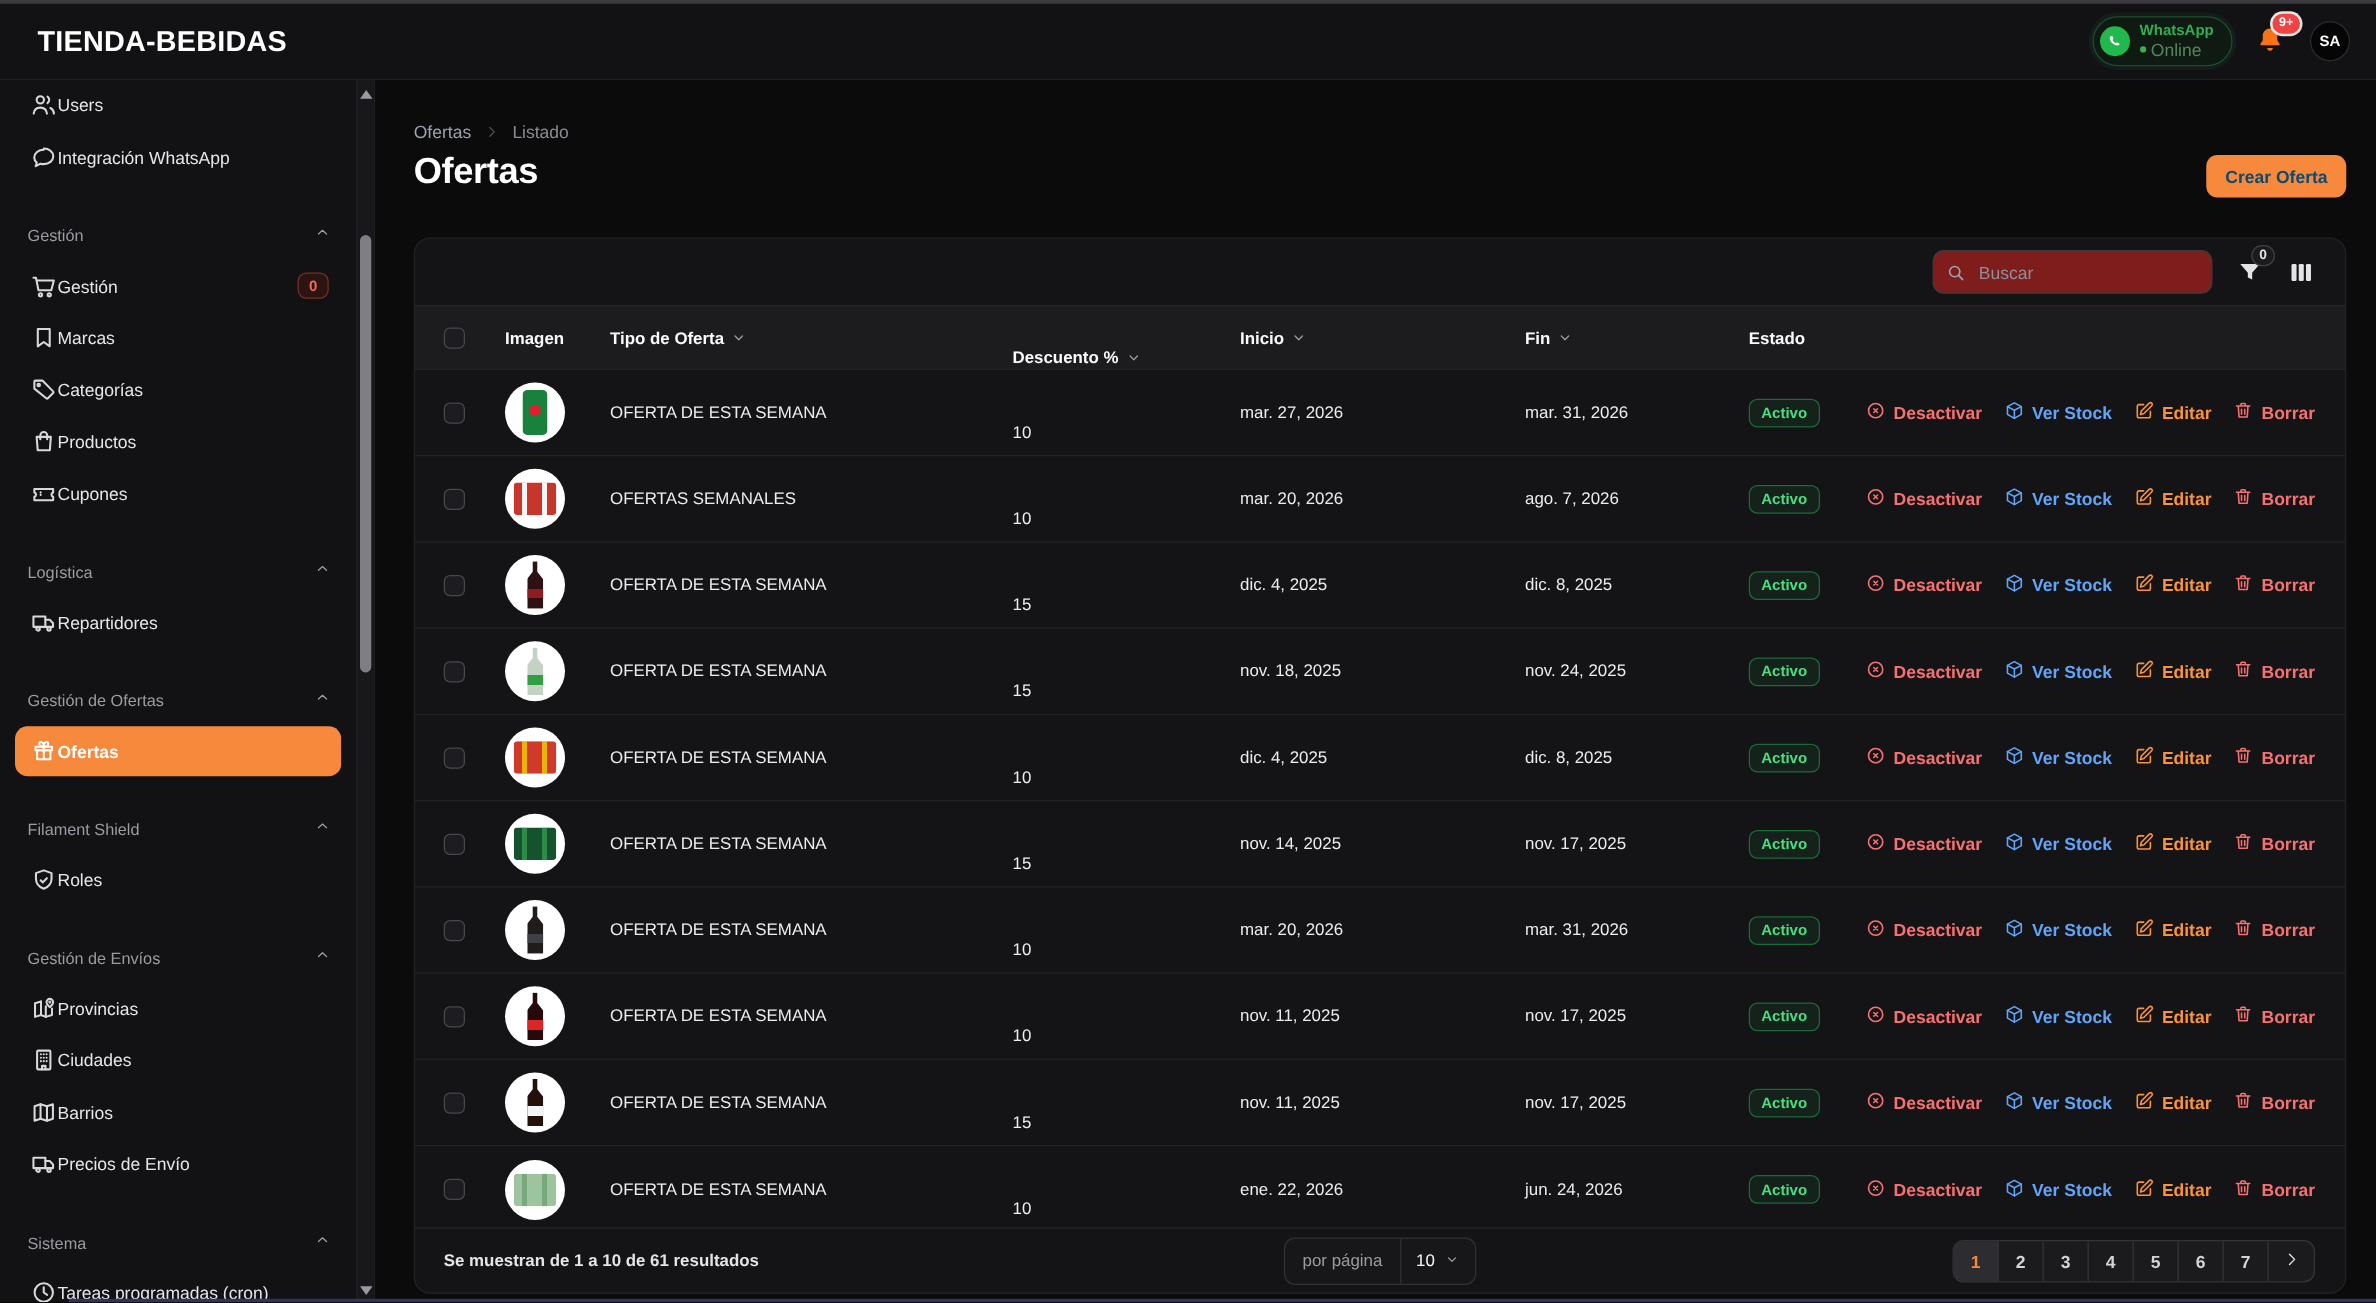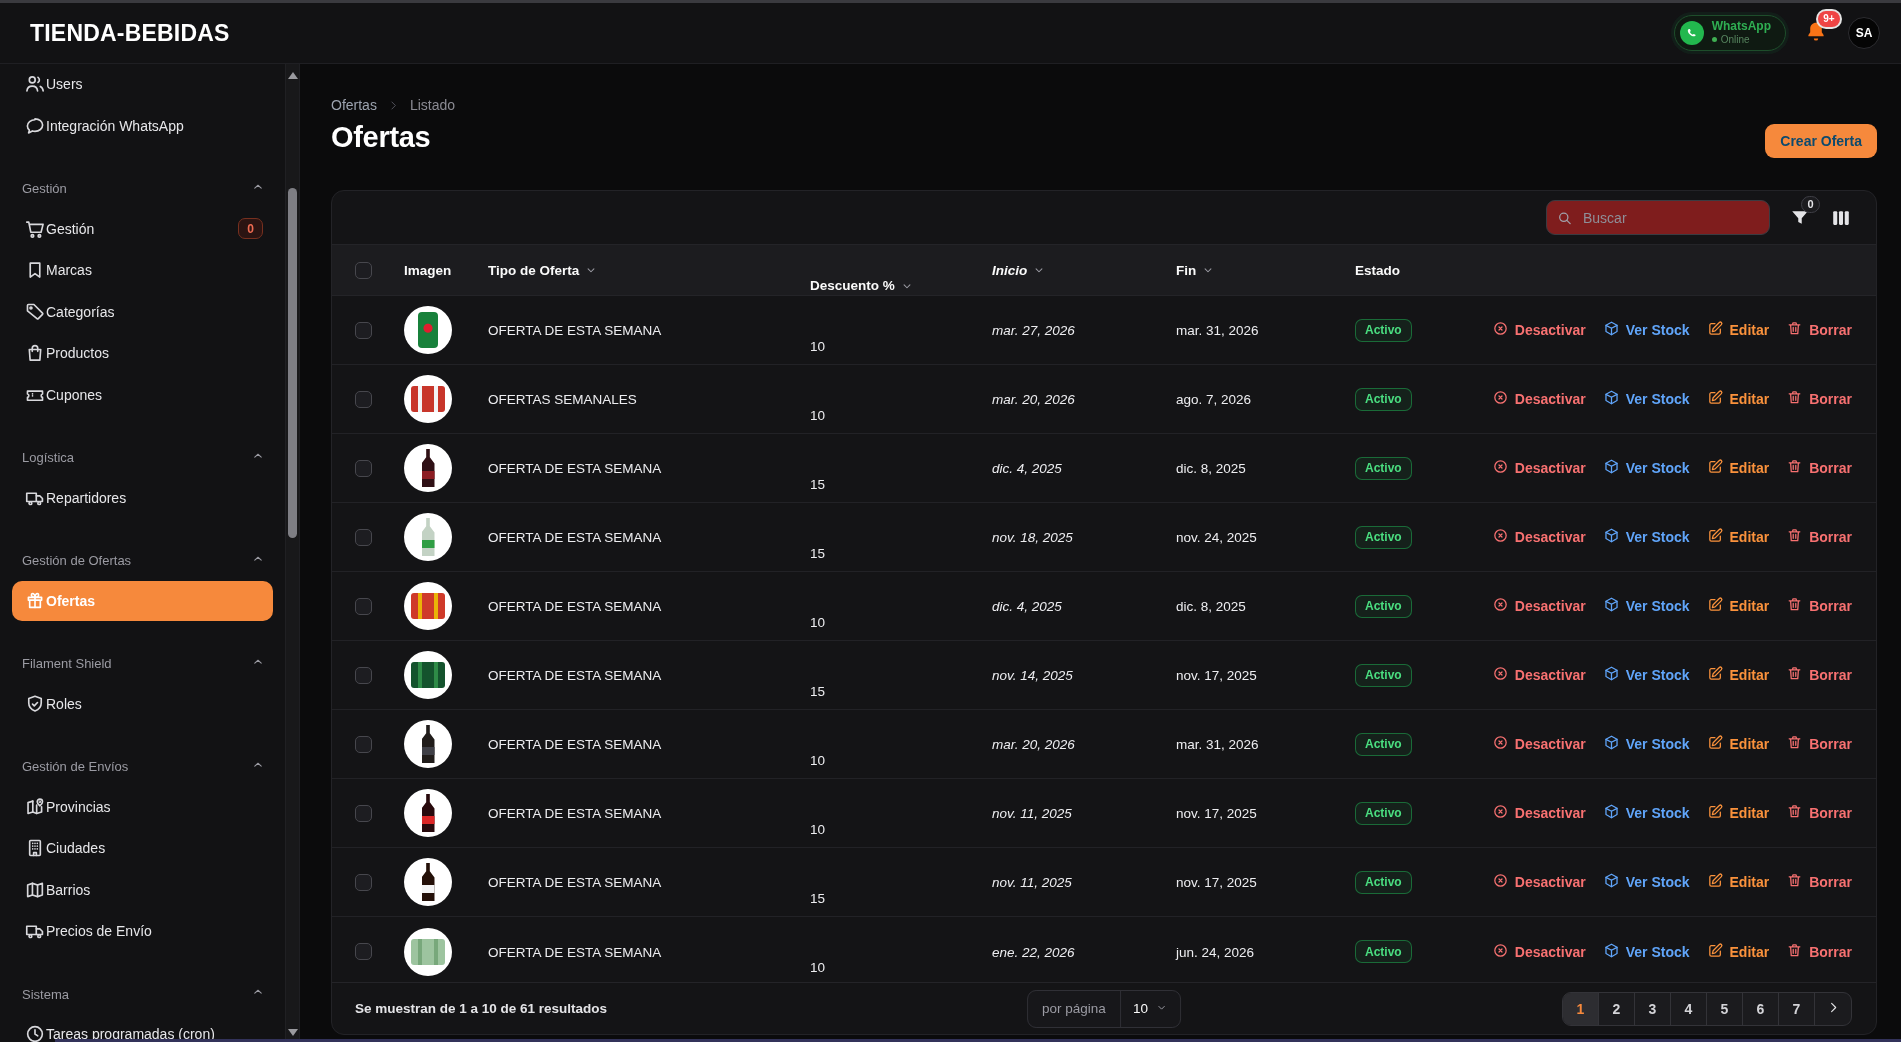--- a/index.html
+++ b/index.html
@@ -16,21 +16,21 @@
   .logo { margin-left:30px; font-size:23px; font-weight:700; letter-spacing:.2px; color:#fff; }
   .topbar-right { margin-left:auto; margin-right:21px; display:flex; align-items:center; gap:18px; }
 
   .wa-pill { display:flex; align-items:center; gap:8px; padding:4px 14px 4px 5px; border-radius:999px;
              background:#0f1a12; border:1px solid #1e4d2b; box-shadow:0 0 0 3px rgba(34,197,94,.07); }
   .wa-icon-circle { width:24px; height:24px; border-radius:50%; background:#22b84e; color:#fff;
                     display:flex; align-items:center; justify-content:center; }
   .wa-icon-circle svg { width:17px; height:17px; }
   .wa-texts { display:flex; flex-direction:column; line-height:1.15; }
   .wa-title { font-size:12px; font-weight:700; color:#2fae52; }
-  .wa-status { font-size:10px; color:#57855f; display:flex; align-items:center; gap:4px; }
+  .wa-status { font-size:14px; color:#57855f; display:flex; align-items:center; gap:4px; }
   .wa-dot { width:5px; height:5px; border-radius:50%; background:#3fae52; display:inline-block; }
 
   .bell-wrap { position:relative; width:26px; height:26px; color:#f97316; }
   .bell-wrap svg { width:24px; height:24px; }
   .notif-badge { position:absolute; top:-9px; right:-10px; min-width:22px; height:16px; padding:0 4px;
                  background:#ef4444; color:#fff; font-size:10px; font-weight:700; border-radius:999px;
                  display:flex; align-items:center; justify-content:center; box-shadow:0 0 0 2px #e5e5e5; }
   .avatar { width:32px; height:32px; border-radius:50%; background:#050505; border:1px solid #2c2c30;
             color:#fff; font-size:12px; font-weight:600; display:flex; align-items:center; justify-content:center; }
 
@@ -92,21 +92,21 @@
   .thead { position:absolute; top:53px; left:0; right:0; height:52px; background:#1c1c1f;
            border-top:1px solid #242428; border-bottom:1px solid #242428; display:flex; align-items:center; }
   .tbody { position:absolute; top:105px; left:0; right:0; }
   .trow { height:69px; display:flex; align-items:center; border-bottom:1px solid #222226; }
   .trow:last-child { border-bottom:none; }
 
   .col-check { width:36px; padding-left:23px; flex:0 0 auto; }
   .col-img   { width:120px; padding-left:36px; flex:0 0 auto; }
   .col-tipo  { width:322px; flex:0 0 auto; }
   .col-desc  { width:182px; flex:0 0 auto;margin-top:31px; }
-  .col-inicio{ width:184px; flex:0 0 auto;font-style:italic; }
+  .col-inicio{ width:228px; flex:0 0 auto; }
   .col-fin   { width:179px; flex:0 0 auto; }
   .col-estado{ flex:1 1 auto; }
   .col-actions { margin-left:auto; padding-right:24px; display:flex; align-items:center; gap:17px; flex:0 0 auto; }
 
   .th { font-size:13.5px; font-weight:600; color:#fafafa; display:flex; align-items:center; gap:5px; }
   .th .sort-ic { width:14px; height:14px; color:#9b9ba3; }
   .cell { font-size:13.5px; color:#ededf0; }
 
   .checkbox { width:17px; height:17px; border-radius:5px; border:1px solid #47474d; background:#1d1d21; display:block; cursor:pointer; }
 

